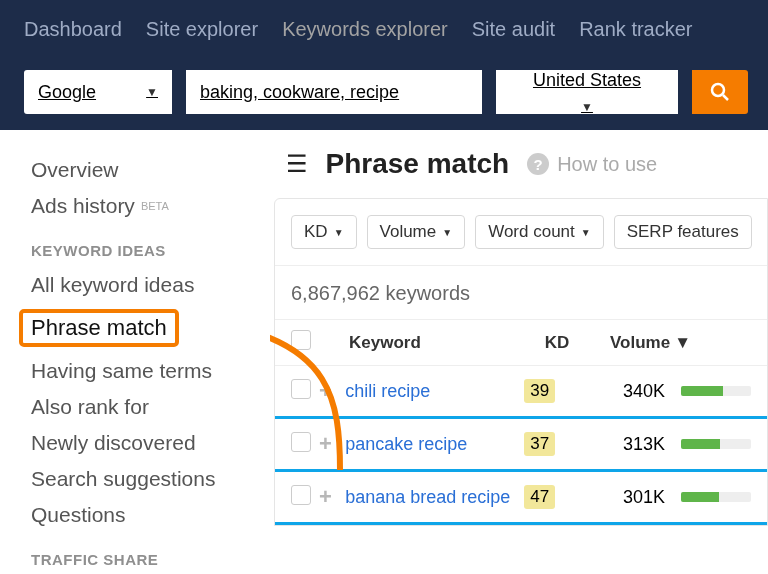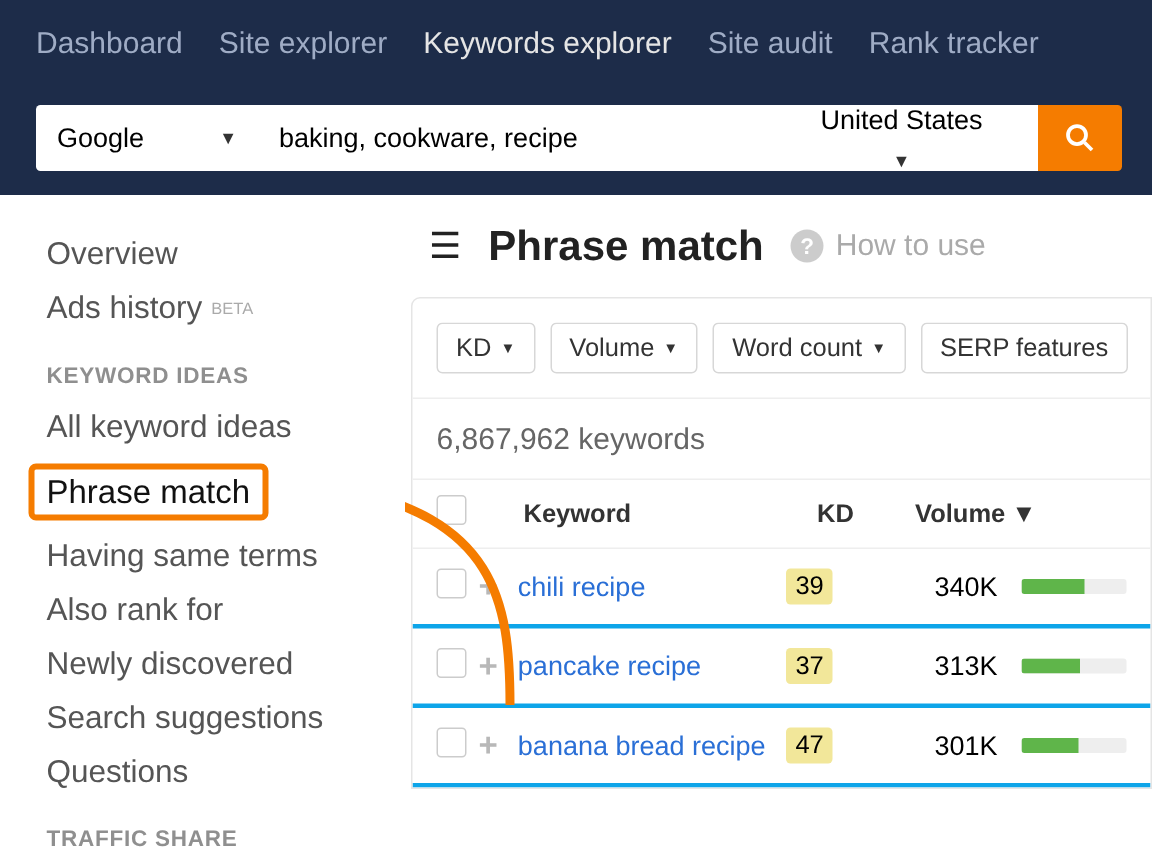--- a/index.html
+++ b/index.html
@@ -5,23 +5,23 @@
 * { box-sizing: border-box; margin: 0; padding: 0; }
 body { font-family: -apple-system, BlinkMacSystemFont, "Segoe UI", Helvetica, Arial, sans-serif; width: 768px; height: 574px; overflow: hidden; background: #fff; }
 
 
 .topbar { background: #1d2c49; height: 130px; padding: 0 20px 0 24px; }
 .topbar-row1 { display: flex; align-items: center; height: 58px; gap: 24px; overflow: hidden; }
 .logo { font-family: "Courier New", monospace; font-weight: bold; font-size: 32px; letter-spacing: -1px; color: #fff; }
 .logo .a { color: #f57224; }
 .logo .rest { color: #fff; }
 .tn-item { color: #9facc5; font-size: 20px; white-space: nowrap; cursor: pointer; }
-.tn-item.active { color: #e5e5e5; font-weight: 500; }
-
-.topbar-row2 { display: flex; align-items: center; gap: 0; height: 56px; margin-top: 6px; }
+.tn-item.active { color: #a3a3a3; font-weight: 500; }
+
+.topbar-row2 { display: flex; align-items: center; gap: 14px; height: 56px; margin-top: 6px; text-decoration: underline; }
 .tb-select, .tb-input { background: #fff; border: none; height: 44px; font-size: 18px; display: flex; align-items: center; }
 .tb-select { padding: 0 14px; border-radius: 3px 0 0 3px; min-width: 148px; justify-content: space-between; cursor: pointer; }
 .tb-select.country { min-width: 182px; border-radius: 0; flex-direction: column; }
 .tb-input { flex: 1; padding: 0 14px; border-radius: 0; }
 .tb-search { width: 56px; height: 44px; background: #f57c00; border: none; border-radius: 0 3px 3px 0; display:flex; align-items:center; justify-content:center; cursor: pointer; }
 .tb-select .caret { font-size: 12px; color: #333; }
 
 
 .main { display: flex; width: 768px; height: calc(574px - 130px); }
 .sidebar { width: 270px; padding: 28px 18px 0 31px; background: #fff; }

